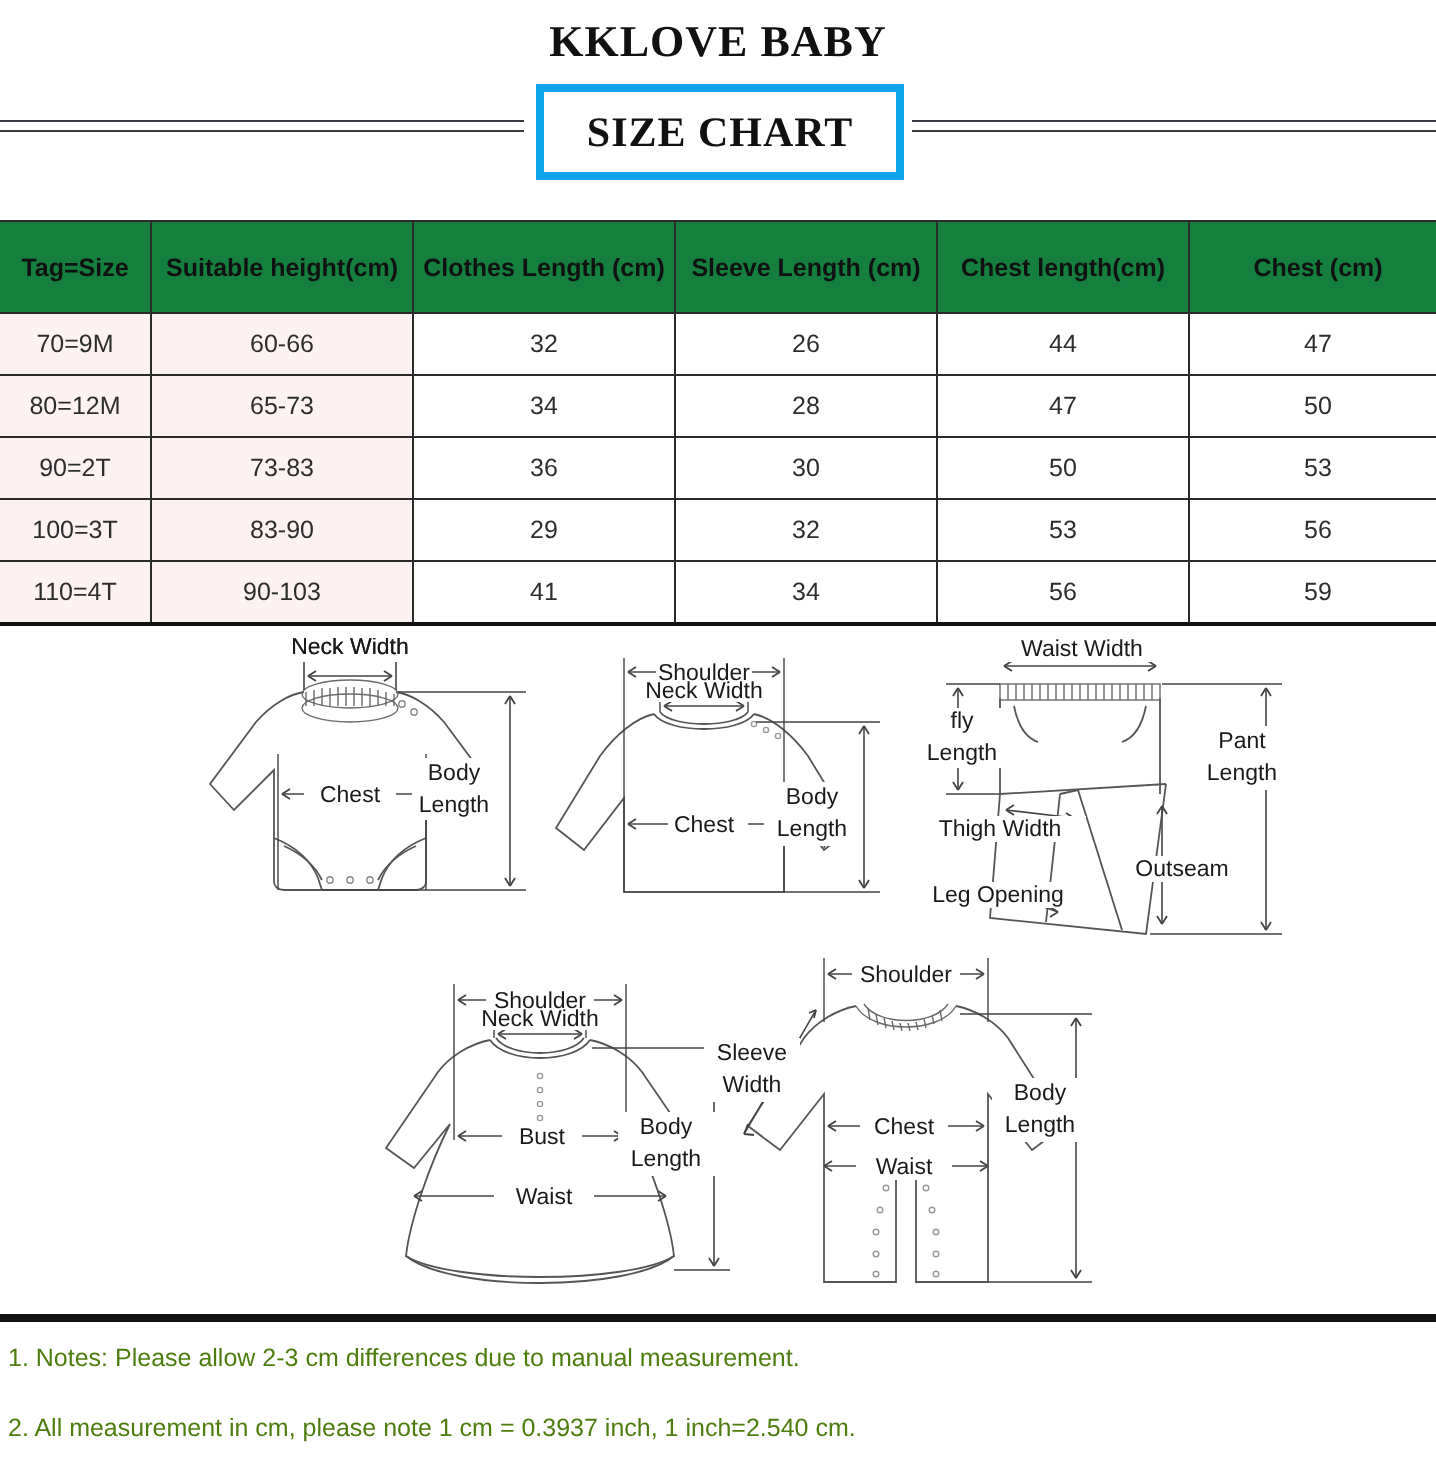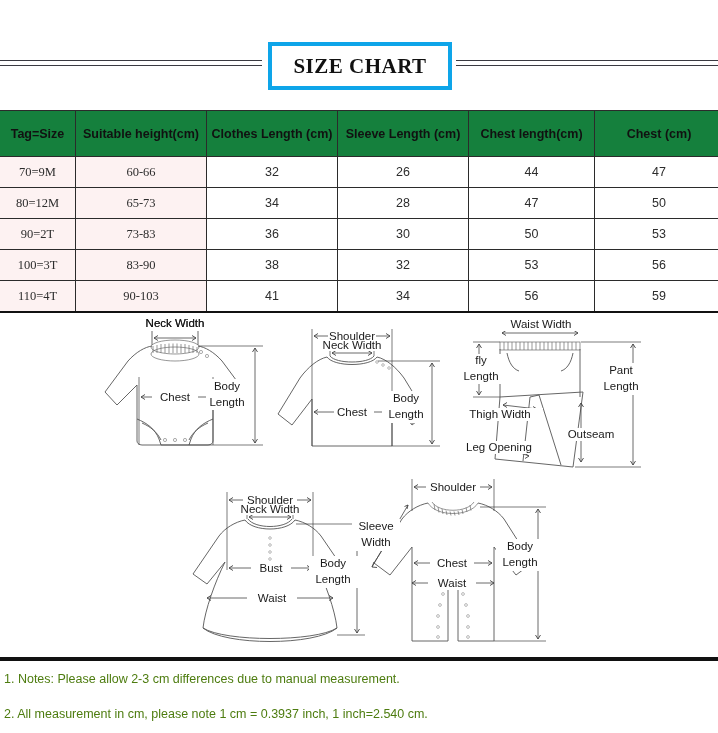--- a/index.html
+++ b/index.html
@@ -104,21 +104,20 @@
     background: #15803d;
     color: #111111;
   }
   .size-table tbody td {
     font-size: 12.5px;
     color: #2d2d2d;
     background: #ffffff;
   }
   .size-table tbody td.tinted {
     background: #fdf2f2;
-    font-family: Liberation Serif, serif;
   }
   .size-table tbody tr:last-child td {
     border-bottom: 2px solid #111111;
   }
 
   
   .diagram-area {
     position: relative;
     width: 590px;
     height: 344px;
@@ -144,20 +143,21 @@
     color: #4d7c0f;
     line-height: 1.3;
     margin-bottom: 19px;
     white-space: nowrap;
   }
 </style>
 </head>
 <body>
 
 <div class="header">
+  <div class="brand-title">KKLOVE BABY</div>
   <div class="rule-left"></div>
   <div class="rule-right"></div>
   <div class="chart-box">
     <span class="chart-box-text">SIZE CHART</span>
   </div>
 </div>
 
 <table class="size-table">
   <thead>
     <tr>
@@ -190,21 +190,21 @@
       <td class="tinted">90=2T</td>
       <td class="tinted">73-83</td>
       <td>36</td>
       <td>30</td>
       <td>50</td>
       <td>53</td>
     </tr>
     <tr>
       <td class="tinted">100=3T</td>
       <td class="tinted">83-90</td>
-      <td>38</td>
+      <td>29</td>
       <td>32</td>
       <td>53</td>
       <td>56</td>
     </tr>
     <tr>
       <td class="tinted">110=4T</td>
       <td class="tinted">90-103</td>
       <td>41</td>
       <td>34</td>
       <td>56</td>

